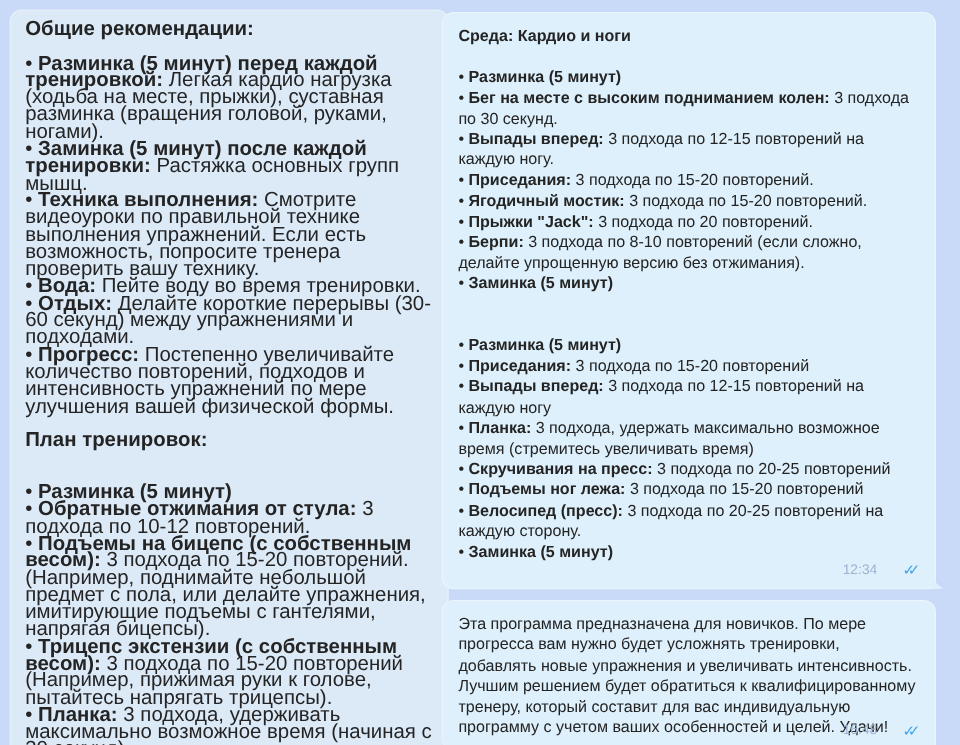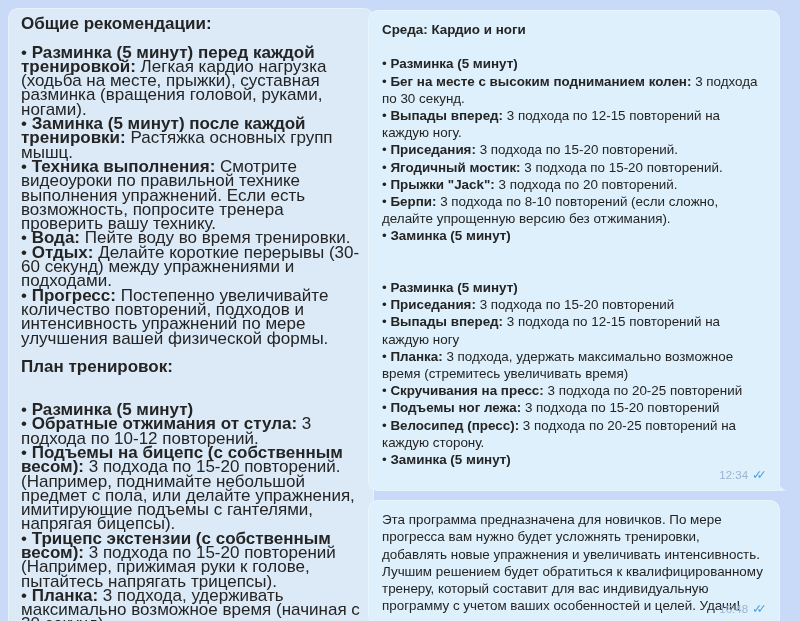--- a/index.html
+++ b/index.html
@@ -58,21 +58,21 @@
   .para { white-space: normal; }
   .para b { font-weight: bold; }
   .bubble.left .blank-line { height: 14.3px; }
   .bubble.right .blank-line { height: 17.2px; }
   .meta {
     position: absolute;
     right: 12px;
     bottom: 6px;
     display: flex;
     align-items: center;
-    gap: 4px;
+    gap: 21px;
     font-size: 11.5px;
     color: var(--meta-color);
     user-select: none;
   }
   .checks { color: var(--check-color); font-size: 12.5px; font-weight: bold; letter-spacing: 0; }
   .checks i { font-style: normal; }
   .checks i + i { margin-left: -6px; }
   .tail {
     position: absolute;
     right: -8px;

